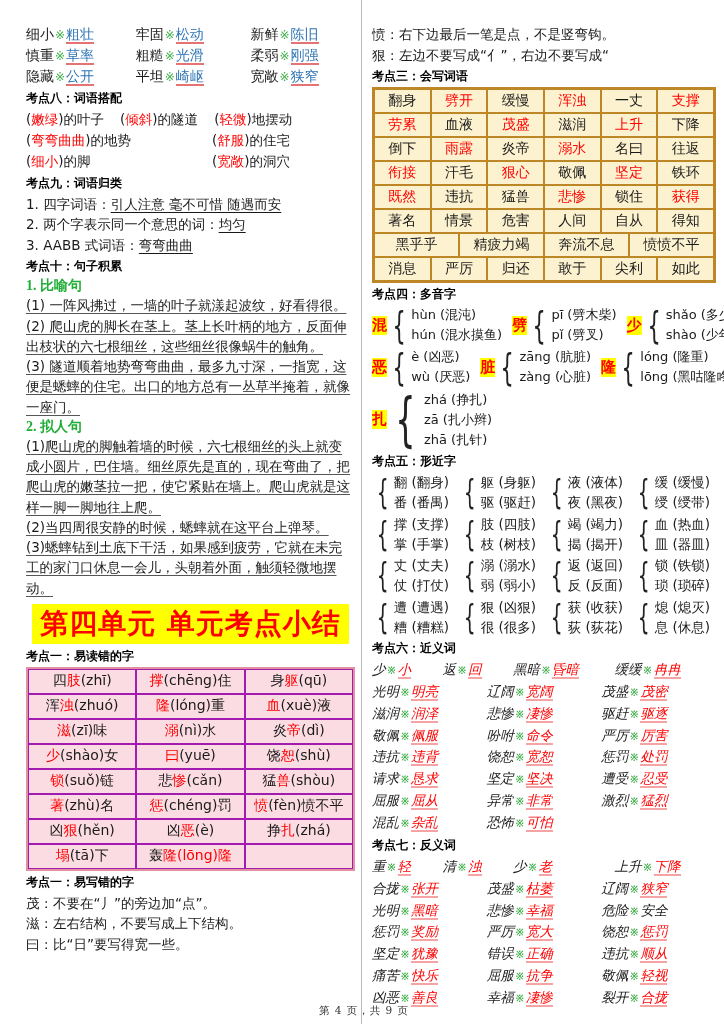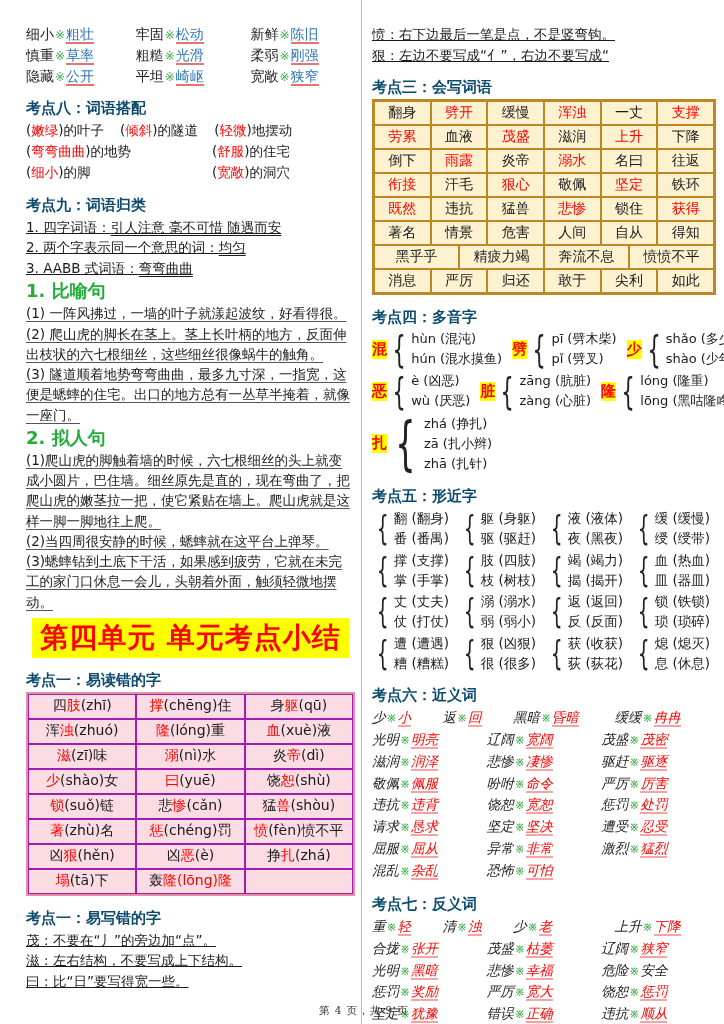--- a/index.html
+++ b/index.html
@@ -5,37 +5,37 @@
   * { margin:0; padding:0; box-sizing:border-box; }
   html,body { background:#fff; }
   .page {
     width:724px; height:1024px; position:relative; background:#fff;
     font-family:"DejaVu Sans","Liberation Sans",sans-serif;
     color:#1a1a1a; display:flex; overflow:hidden;
   }
   .col { width:50%; }
   .colL { padding:26px 6px 0 26px; border-right:1px solid #b9b9b9; }
   .colR { padding:24px 8px 0 10px; }
-  .h3 { color:#0c4a6e; font-weight:bold; font-size:15px; margin:13px 0 2px 0; }
+  .h3 { color:#000000; font-weight:bold; font-size:12px; margin:3px 0 2px 0; }
   .red { color:#fe0000; }
-  .line { font-size:13.5px; line-height:1.52;text-decoration:underline; }
+  .line { font-size:13.5px; line-height:1.52; }
   
   .pairs3 { display:grid; grid-template-columns:1.05fr 1.1fr 1fr; row-gap:3px; font-size:14px; margin-bottom:4px; }
   .sym { color:#3fae49; font-size:12px; padding:0 1px; }
   .ansB { color:#2e74b5; border-bottom:2px solid #e57373; padding-bottom:0px; }
   .ansR { color:#fe0000; border-bottom:2px solid #f5a3a3; }
   .ansP { color:#1a1a1a; }
   
   .k8row { display:flex; font-size:13.5px; line-height:1.55; }
   .k8row .item { margin-right:16px; }
   .k8row.wide .item:first-child { width:170px; }
   
   .uB { text-decoration:underline; text-underline-offset:3px; }
   
-  .ghead { color:#22ac38; font-weight:bold; font-size:18px; margin-top:1px; }
+  .ghead { color:#22ac38; font-weight:bold; font-size:14px; margin-top:1px;font-family:Liberation Serif, serif; }
   .sent { font-size:13.5px; line-height:1.5; text-decoration:underline; text-underline-offset:3px; text-decoration-color:#555; }
   
   .title-banner { text-align:center; margin:6px 0 4px 0; }
   .title-banner span { display:inline-block; background:#ffff00; color:#fe0000; font-weight:bold; font-size:28px; padding:1px 8px; letter-spacing:1px; }
   
   .tbl { width:100%; margin:2px 0 3px 0; }
   .trow { display:grid; }
   .tbl .tcell { text-align:center; padding:2.5px 1px; font-size:14px; }
   .pink { border:2px solid #e291a0; background:#fbdce2; }
   .pink .trow { grid-template-columns:repeat(3,1fr); }
@@ -92,20 +92,21 @@
           <span class="item">(<span class="red">细小</span>)的脚</span>
           <span class="item">(<span class="red">宽敞</span>)的洞穴</span>
         </div>
       </div>
     <div class="h3">考点九：词语归类</div>
     <div id="k9">
         <div class="line">1. 四字词语：<span class="uB">引人注意 毫不可惜 随遇而安</span></div>
         <div class="line">2. 两个字表示同一个意思的词：<span class="uB">均匀</span></div>
         <div class="line">3. AABB 式词语：<span class="uB">弯弯曲曲</span></div>
       </div>
+    <div class="h3">考点十：句子积累</div>
     <div id="k10">
         <div class="ghead">1. 比喻句</div>
         <div class="sent">(1) 一阵风拂过，一墙的叶子就漾起波纹，好看得很。</div>
         <div class="sent">(2) 爬山虎的脚长在茎上。茎上长叶柄的地方，反面伸出枝状的六七根细丝，这些细丝很像蜗牛的触角。</div>
         <div class="sent">(3) 隧道顺着地势弯弯曲曲，最多九寸深，一指宽，这便是蟋蟀的住宅。出口的地方总有一丛草半掩着，就像一座门。</div>
         <div class="ghead">2. 拟人句</div>
         <div class="sent">(1)爬山虎的脚触着墙的时候，六七根细丝的头上就变成小圆片，巴住墙。细丝原先是直的，现在弯曲了，把爬山虎的嫩茎拉一把，使它紧贴在墙上。爬山虎就是这样一脚一脚地往上爬。</div>
         <div class="sent">(2)当四周很安静的时候，蟋蟀就在这平台上弹琴。</div>
         <div class="sent">(3)蟋蟀钻到土底下干活，如果感到疲劳，它就在未完工的家门口休息一会儿，头朝着外面，触须轻微地摆动。</div>
       </div>

